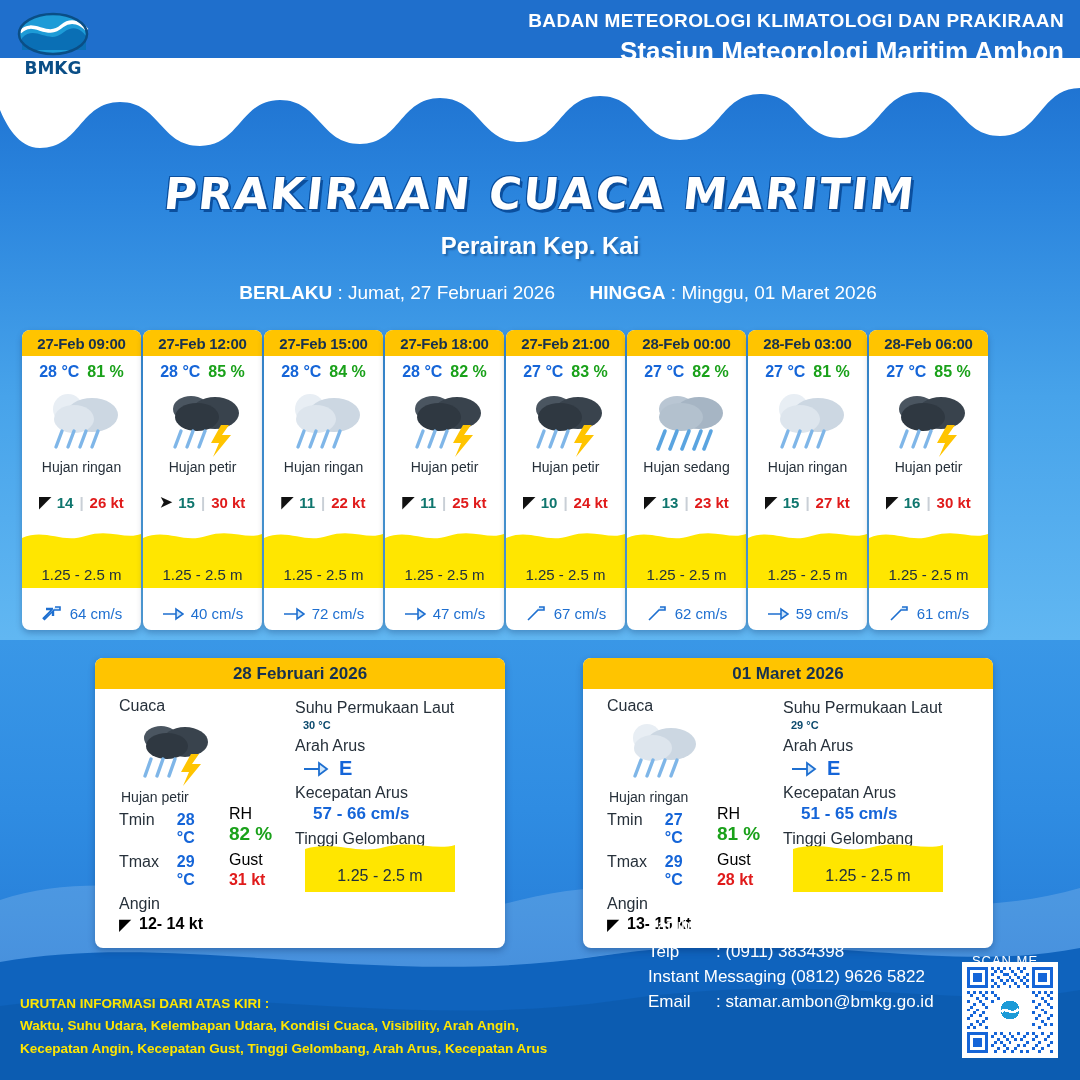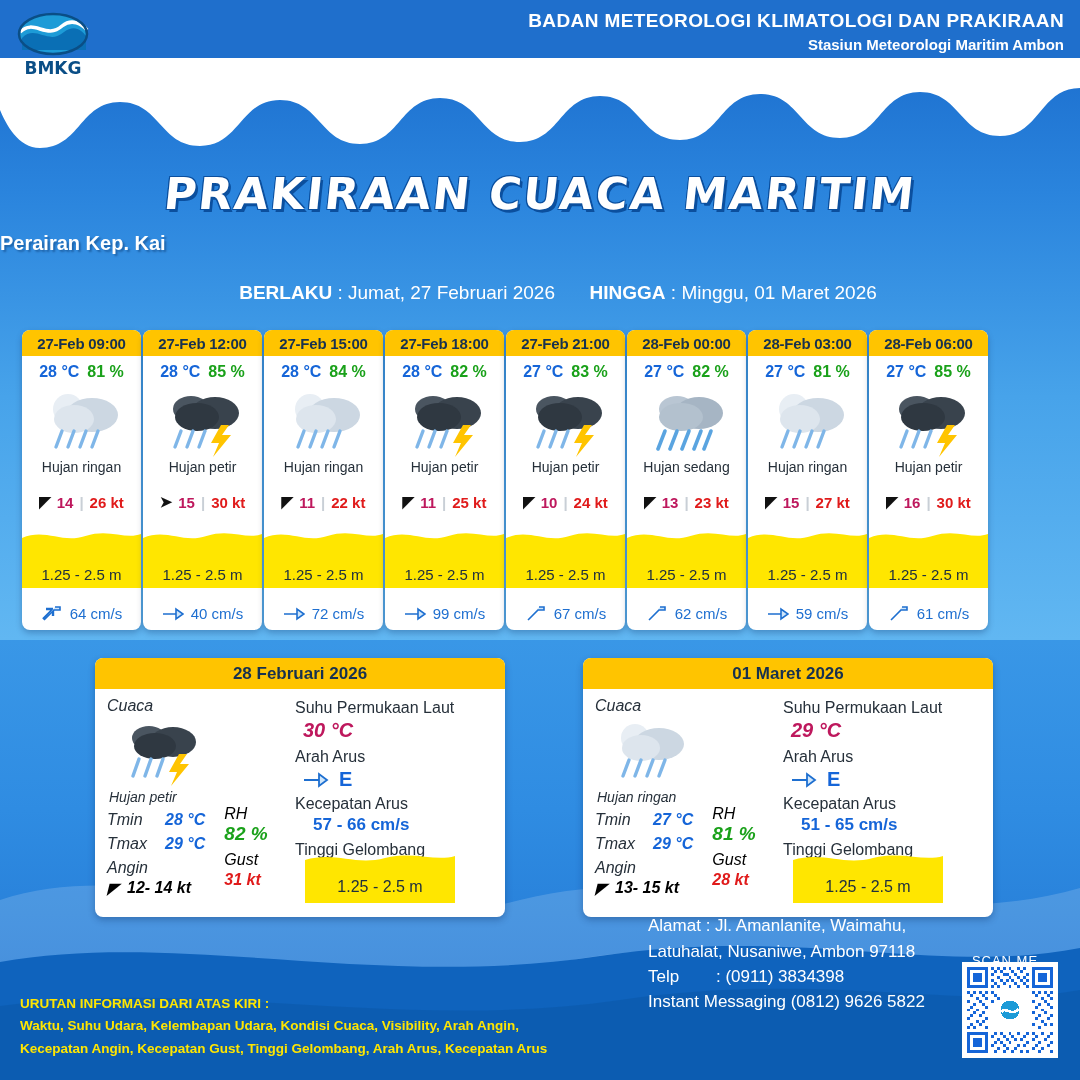--- a/index.html
+++ b/index.html
@@ -15,32 +15,32 @@
              background:linear-gradient(180deg,#1767c9 0%,#2a84dd 30%,#47a3ea 62%,#61b7f2 100%); }
   .topband { position:absolute; left:0; top:0; width:1080px; height:70px; background:#1f6fcc; }
   .cloudband { position:absolute; left:0; top:58px; width:1080px; height:90px; }
   .waveband { position:absolute; left:0; bottom:0; width:1080px; height:300px; }
   .footerband { position:absolute; left:0; bottom:0; width:1080px; height:160px; }
 
   
   .logo { position:absolute; left:14px; top:8px; width:78px; height:76px; }
   .hdr-title { position:absolute; right:16px; top:10px; text-align:right; color:#fff; }
   .hdr-title .l1 { font-size:19px; font-weight:bold; letter-spacing:.4px; color:#ffffff; }
-  .hdr-title .l2 { font-size:15px; font-weight:bold; margin-top:4px; }
+  .hdr-title .l2 { font-size:26px; font-weight:bold; margin-top:4px; }
 
   .maintitle {
     position:absolute; top:168px; left:0; width:1080px; text-align:center;
     font-size:44px; font-weight:bold; color:#ffffff; letter-spacing:2px;
     font-family:"DejaVu Sans", sans-serif;
     text-shadow: 3px 3px 0 #0b4f9e, -1px -1px 0 #0b4f9e, 1px -1px 0 #0b4f9e, -1px 1px 0 #0b4f9e;
     transform:skewX(-6deg);
   }
   .subtitle {
-    position:absolute; top:232px; left:0; width:1080px; text-align:left;
-    font-size:20px; font-weight:bold; color:#ffffff;
+    position:absolute; top:232px; left:0; width:1080px; text-align:center;
+    font-size:24px; font-weight:bold; color:#ffffff;
     text-shadow: 2px 2px 2px rgba(0,40,90,.4);
   }
   .validity { position:absolute; top:282px; left:0; width:1080px; text-align:center; color:#fff; font-size:19px;padding-left:36px; }
   .validity b { font-weight:bold; }
   .validity .sep { display:inline-block; width:24px; }
 
   
   .cards { position:absolute; top:330px; left:22px; width:1036px; display:flex; gap:2px; }
   .card {
     width:119px; background:#ffffff; border-radius:8px; overflow:hidden;
@@ -51,47 +51,47 @@
     background:#ffc400; color:#17314f; font-size:15px; font-weight:bold;
     text-align:center; padding:5px 0 4px; letter-spacing:-.2px;
   }
   .card .trow { display:flex; justify-content:center; gap:8px; padding:7px 0 2px; font-size:16px; font-weight:bold; }
   .card .temp { color:#1565d8; }
   .card .hum  { color:#1aa11a; }
   .wxicon { height:78px; display:flex; align-items:center; justify-content:center; }
   .card .wxlabel { text-align:center; font-size:14px; color:#26303a; margin-top:-2px; }
   .windrow { display:flex; align-items:center; justify-content:center; gap:6px; margin-top:18px; font-size:15px; font-weight:bold; }
   .windrow .arr { font-size:15px; color:#111; }
-  .windrow .spd { color:#be185d; }
+  .windrow .spd { color:#0f766e; }
   .windrow .bar { color:#c9cfd6; }
   .windrow .gust { color:#e01b1b; }
   .wavebox {
     position:absolute; left:0; bottom:42px; width:100%; height:46px; background:#ffe600;
   }
   .wavebox .wtop { position:absolute; top:-14px; left:0; width:100%; height:18px; }
   .wavebox .wtxt { position:absolute; bottom:5px; left:0; width:100%; text-align:center; font-size:15px; color:#20303d; }
   .currow { position:absolute; bottom:8px; left:0; width:100%; display:flex; align-items:center; justify-content:center; gap:7px; font-size:15px; color:#1e6fd0; }
 
   
   .daily { position:absolute; top:658px; left:95px; width:900px; display:flex; gap:78px; }
   .dpanel { width:410px; background:#ffffff; border-radius:8px; box-shadow:0 3px 7px rgba(0,30,80,.3); position:relative; padding-bottom:14px; }
   .dpanel .dhdr { background:#ffc400; color:#17314f; font-weight:bold; font-size:17px; text-align:center; padding:6px 0 5px; border-radius:8px 8px 0 0; }
   .dbody { display:flex; padding:8px 0 0; }
-  .dleft { width:196px; padding-left:12px;font-style:italic; }
+  .dleft { width:196px; padding-left:24px; }
   .dright { width:214px; padding-left:4px; }
   .dlabel { font-size:16px; color:#26303a; }
   .dwxicon { height:74px; display:flex; align-items:center; justify-content:flex-start; padding-left:10px; }
   .dwxname { font-size:14px; color:#26303a; text-align:left; padding-left:2px; }
   .drow { display:flex; margin-top:6px; font-size:16px; }
   .drow .k { width:58px; color:#26303a; }
   .drow .v { font-weight:bold; }
   .v-blue { color:#1565d8; } .v-green { color:#1aa11a; font-size:19px; } .v-red { color:#e01b1b;text-align:center; }
   .dcol2 { display:flex; gap:12px; }
   .dright .rlbl { font-size:16px; color:#26303a; margin-top:2px; }
-  .dright .rbig { font-size:20px; color:#be185d; font-weight:bold; margin:2px 0 6px 8px;font-style:italic; }
+  .dright .rbig { font-size:11px; color:#0c4a6e; font-weight:bold; margin:2px 0 6px 8px; }
   .dright .rarr { display:flex; align-items:center; gap:10px; margin:2px 0 4px 8px; }
   .dright .rarr .e { font-size:20px; color:#1565d8; font-weight:bold; }
   .dright .rcur { font-size:17px; color:#1565d8; font-weight:bold; margin:2px 0 6px 18px; }
   .dwave { position:relative; margin:4px 0 0 10px; width:150px; height:40px; background:#ffe600; }
   .dwave .wtop { position:absolute; top:-12px; left:0; width:100%; height:16px; }
   .dwave span { position:absolute; bottom:7px; left:0; width:100%; text-align:center; font-size:16px; color:#20303d; }
 
   
   .addr { position:absolute; left:648px; bottom:66px; color:#fff; font-size:17px; line-height:1.48; }
   .addr .line { white-space:nowrap; }
@@ -300,21 +300,21 @@
     <div class="wavebox">
       <svg class="wtop" viewBox="0 0 120 18" preserveAspectRatio="none">
           <path fill="#ffe600" d="M0,10 C24,0 40,16 64,8 C88,0 104,12 120,6 L120,18 L0,18 Z"></path>
         </svg>
       <div class="wtxt">1.25 - 2.5 m</div>
     </div>
     <div class="currow">
       <svg width="22" height="16" viewBox="0 0 22 16">
           <path d="M1,8 L14,8 L14,3 L21,8 L14,13 L14,8" fill="#cfe6fb" stroke="#1e6fd0" stroke-width="1.6"></path>
         </svg>
-      <span>99 cm/s</span>
+      <span>47 cm/s</span>
     </div>
   </div>
 
   <div class="card">
     <div class="chdr">27-Feb 21:00</div>
     <div class="trow">
       <span class="temp">27 °C</span>
       <span class="hum">83 %</span>
     </div>
     <div class="wxicon">
@@ -628,20 +628,21 @@
     </div>
   </div>
 
 </div>
 
 <div class="addr">
   <div class="line">Alamat : Jl. Amanlanite, Waimahu,</div>
   <div class="line">Latuhalat, Nusaniwe, Ambon 97118</div>
   <div class="line"><span class="lbl">Telp</span><span>: (0911) 3834398</span></div>
   <div class="line">Instant Messaging (0812) 9626 5822</div>
+  <div class="line"><span class="lbl">Email</span><span>: stamar.ambon@bmkg.go.id</span></div>
 </div>
 
 <div class="scanme">SCAN ME</div>
 <div class="qr">
   <svg viewBox="0 0 29 29" width="86" height="86" shape-rendering="crispEdges">
     <rect width="29" height="29" fill="#fff"></rect>
     <g fill="#1565d8">
       <rect x="0" y="0" width="7" height="7"></rect>
         <rect x="1" y="1" width="5" height="5" fill="#fff"></rect>
         <rect x="2" y="2" width="3" height="3"></rect>

